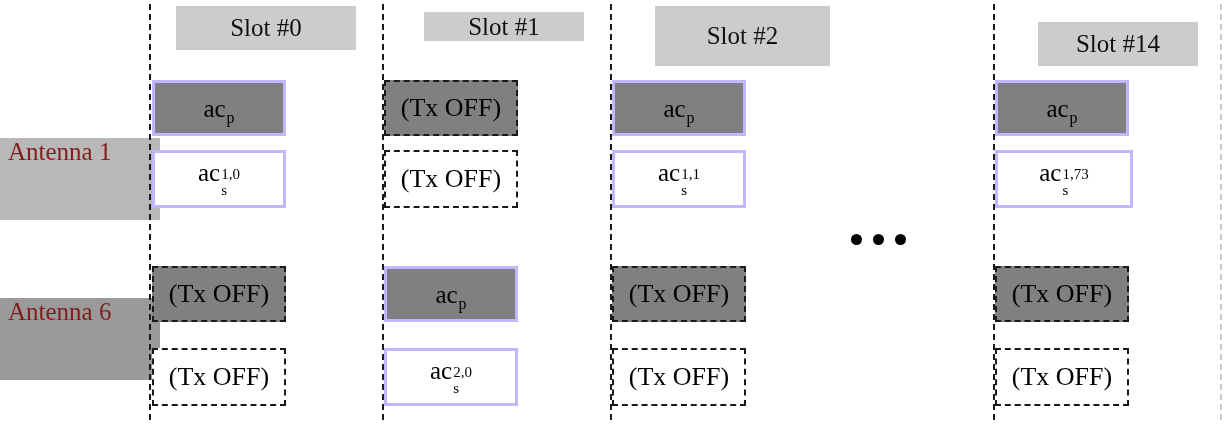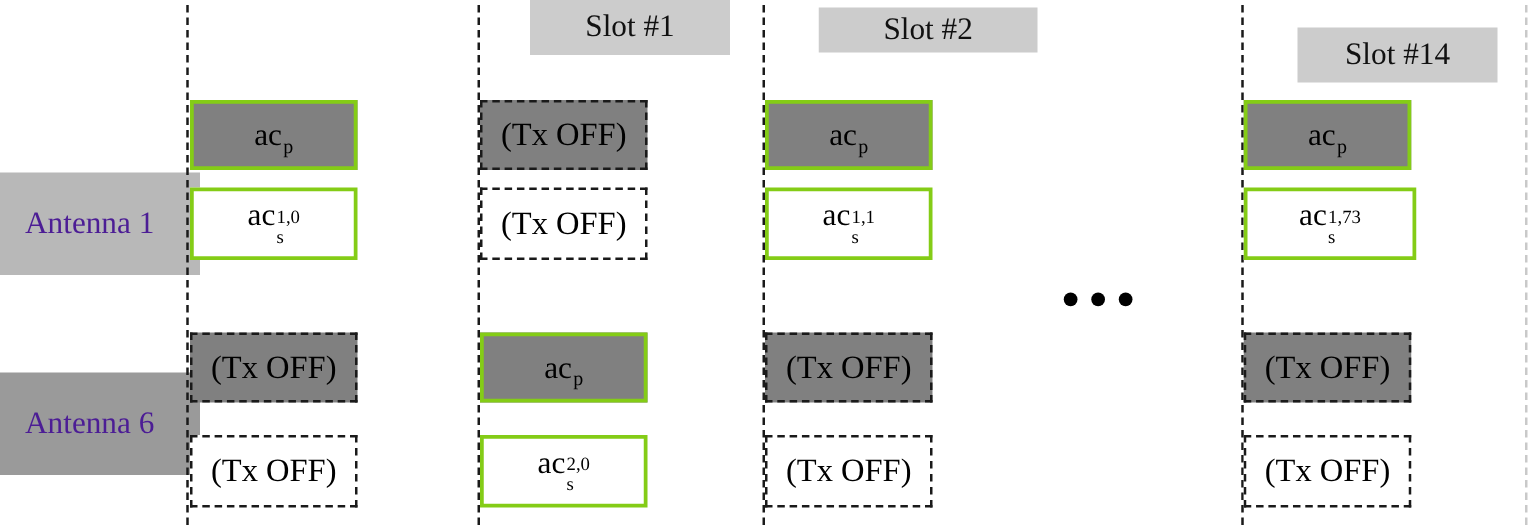--- a/index.html
+++ b/index.html
@@ -14,25 +14,24 @@
     background: #ffffff;
     font-family: "Liberation Serif", "DejaVu Serif", serif;
     overflow: hidden;
   }
 
   
   .antenna-band {
     position: absolute;
     left: 0;
     display: flex;
-    align-items: center;
     box-sizing: border-box;
-    padding-left: 20px;
-    font-size: 25px;
-    color: #4c1d95;
+    padding-left: 8px;
+    font-size: 25px;
+    color: #7f1d1d;
     white-space: nowrap;
   }
 
   
   .slot-header {
     position: absolute;
     display: flex;
     align-items: center;
     justify-content: center;
     box-sizing: border-box;
@@ -57,21 +56,21 @@
   .cell {
     position: absolute;
     box-sizing: border-box;
     display: flex;
     align-items: center;
     justify-content: center;
     white-space: nowrap;
     color: #000000;
   }
   .cell.solid {
-    border: 3px solid #84cc16;
+    border: 3px solid #c4b5fd;
   }
   .cell.dashed {
     border: 2px dashed #1a1a1a;
   }
   .cell.fill-gray { background: #808080; }
   .cell.fill-white { background: #ffffff; }
 
   .cell .label {
     font-size: 25px;
     line-height: 1;
@@ -134,24 +133,27 @@
 
 <div id="diagram">
 
   <div class="antenna-band" style="top:138px; height:82px; width:160px; background:#b8b8b8;">
     <span>Antenna 1</span>
   </div>
   <div class="antenna-band" style="top:298px; height:82px; width:160px; background:#9a9a9a;">
     <span>Antenna 6</span>
   </div>
 
-  <div class="slot-header" style="left:424px; top:0; width:160px; height:44px; background:#cccccc;">
+  <div class="slot-header" style="left:176px; top:6px; width:180px; height:44px; background:#cccccc;">
+    <span>Slot #0</span>
+  </div>
+  <div class="slot-header" style="left:424px; top:12px; width:160px; height:29px; background:#cccccc;">
     <span>Slot #1</span>
   </div>
-  <div class="slot-header" style="left:655px; top:6px; width:175px; height:36px; background:#cccccc;">
+  <div class="slot-header" style="left:655px; top:6px; width:175px; height:60px; background:#cccccc;">
     <span>Slot #2</span>
   </div>
   <div class="slot-header" style="left:1038px; top:22px; width:160px; height:44px; background:#cccccc;">
     <span>Slot #14</span>
   </div>
 
   <div class="vline" style="left:149px; top:4px; height:416px;"></div>
   <div class="vline" style="left:382px; top:4px; height:416px;"></div>
   <div class="vline" style="left:610px; top:4px; height:416px;"></div>
   <div class="vline" style="left:993px; top:4px; height:416px;"></div>

